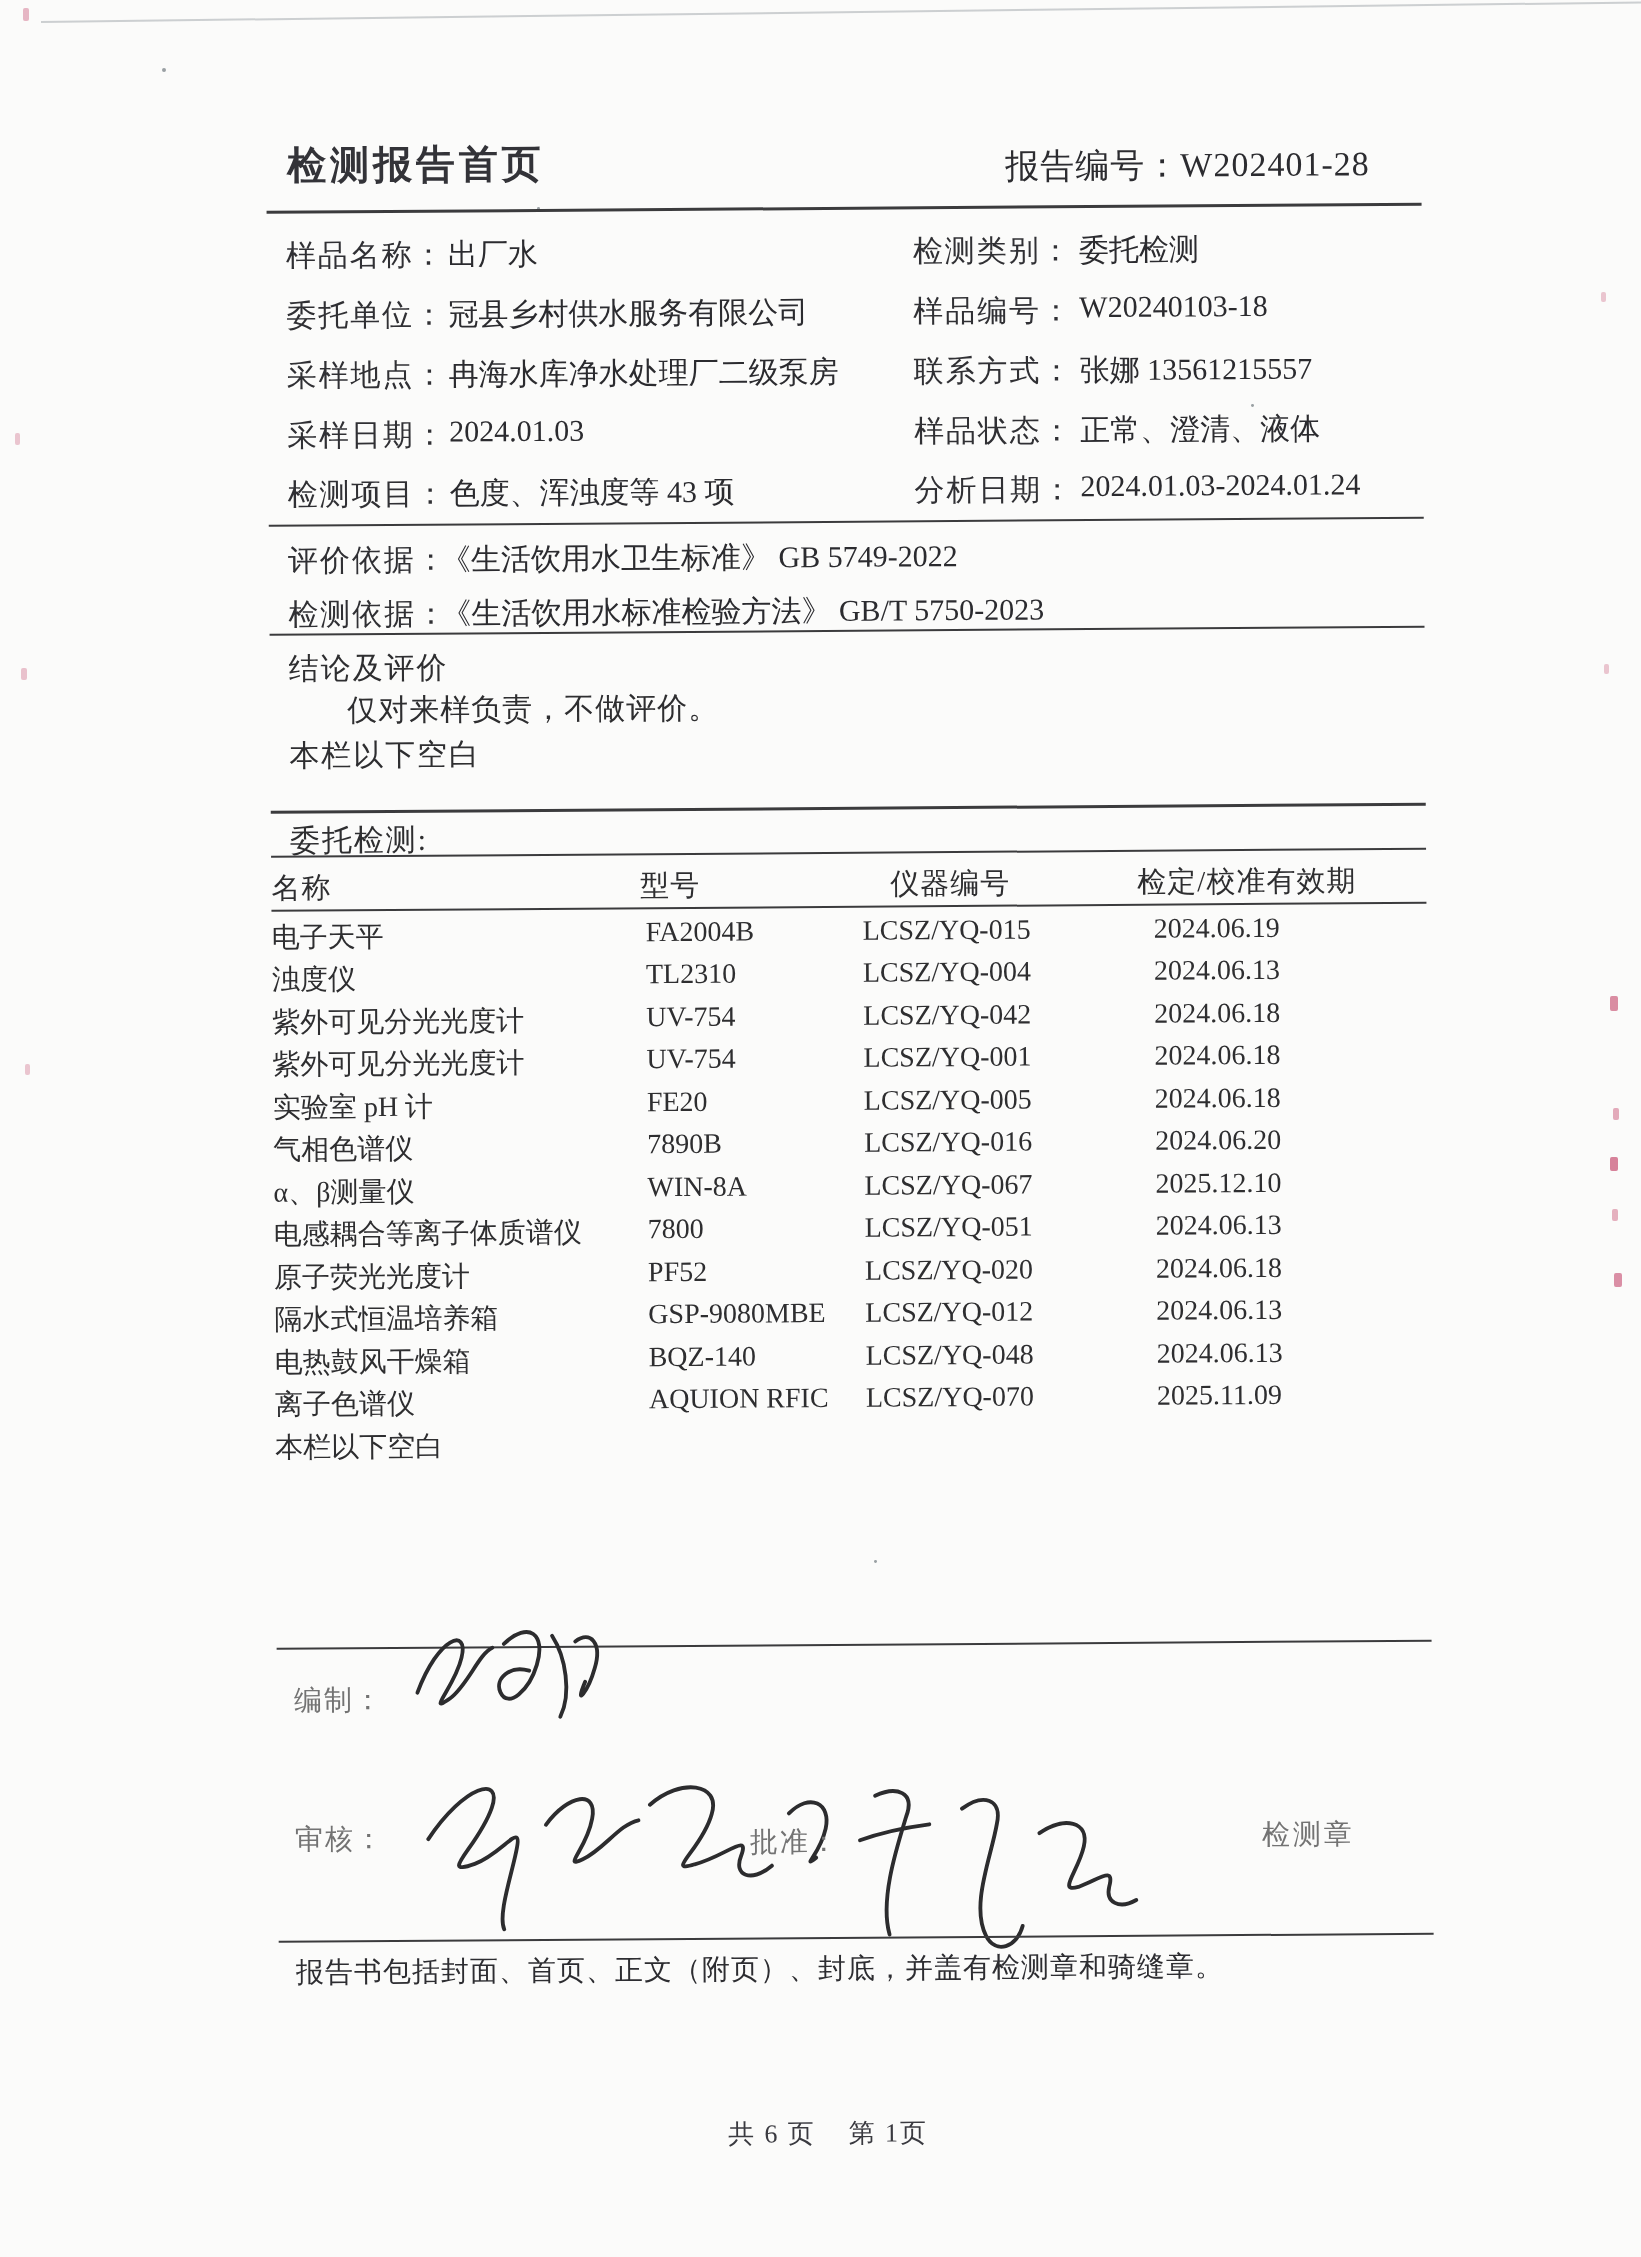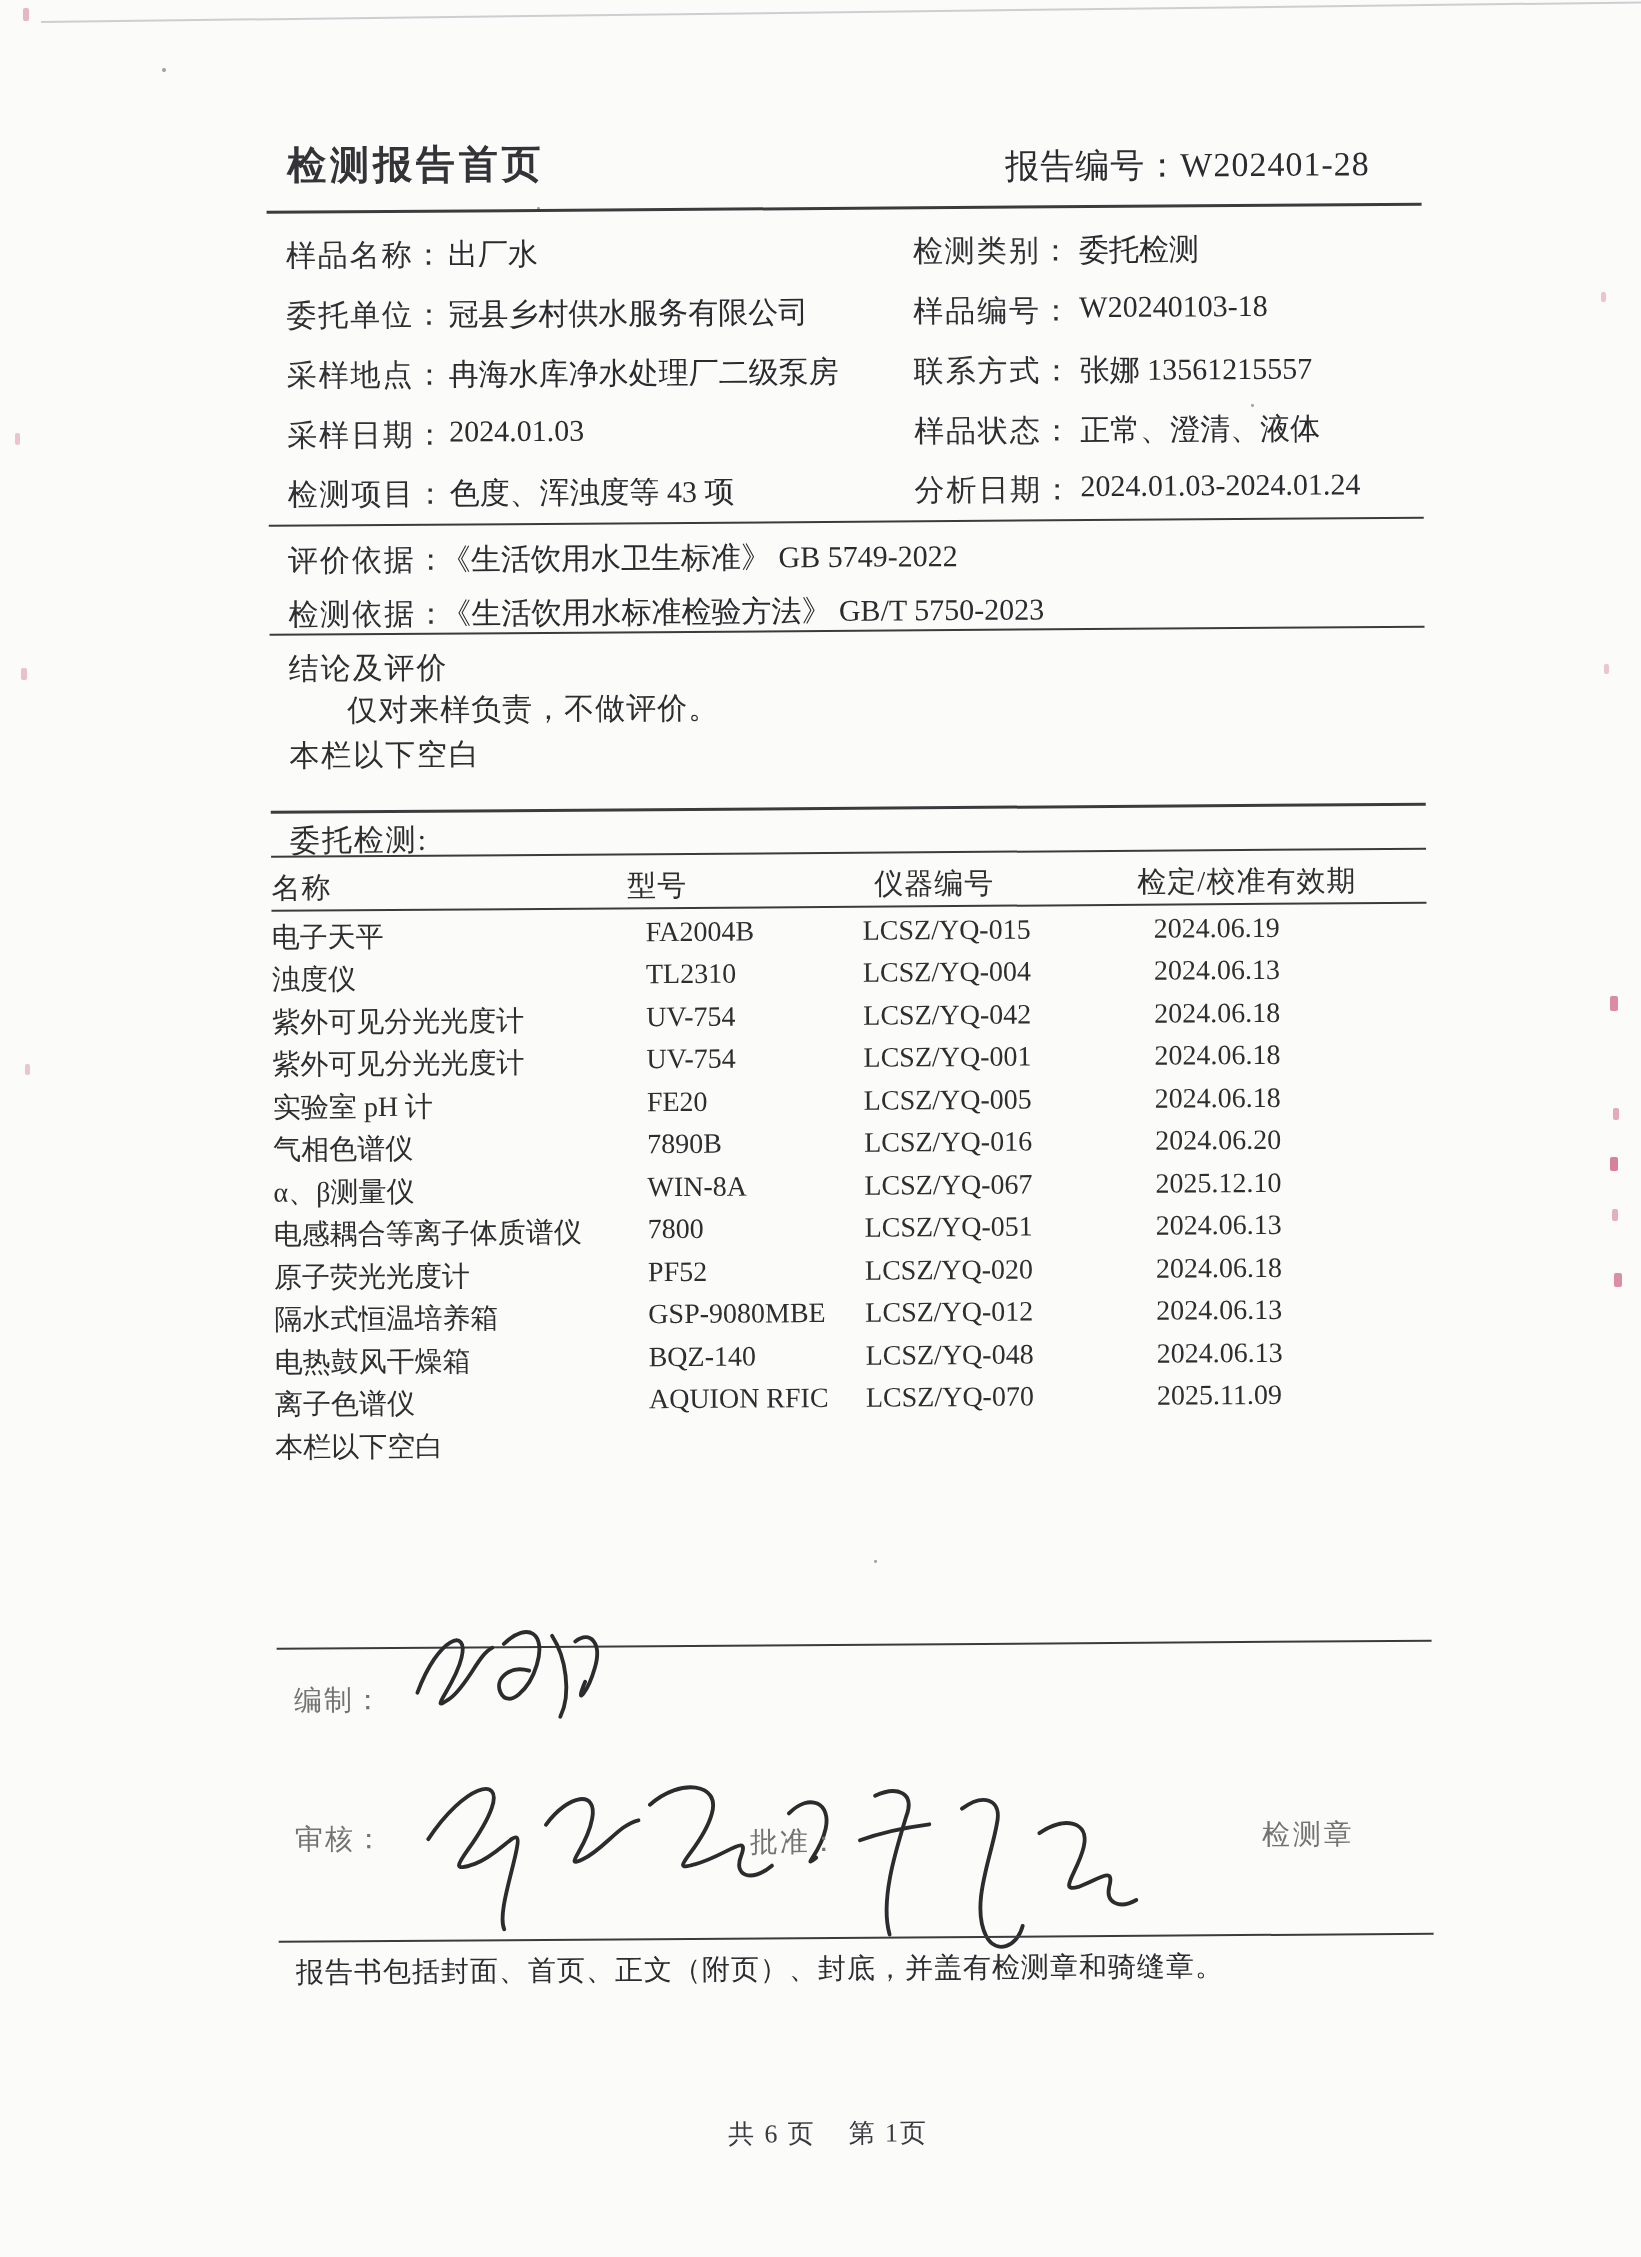--- a/index.html
+++ b/index.html
@@ -43,22 +43,22 @@
   .eq-table{position:absolute;left:273px;top:915px;width:1155px;}
   .eq-hrow{position:absolute;left:273px;top:865px;width:1155px;font-size:29px;letter-spacing:1px;}
   .eq-hrow span{position:absolute;top:0;}
   .eq-row{position:absolute;left:0;width:100%;height:42px;font-size:28px;}
   .eq-row span{position:absolute;top:0;white-space:nowrap;}
   .c0{left:0;}
   .c1{left:374px;}
   .c2{left:591px;}
   .c3{left:882px;}
   .h0{left:0;}
-  .h1{left:356px;}
-  .h2{left:603px;text-align:right;}
+  .h1{left:369px;}
+  .h2{left:619px;text-align:right;}
   .h3{left:866px;}
   .sig-label{font-size:28px;letter-spacing:1.9px;color:#737373;}
   .footer-note{left:290px;top:1950px;font-size:28px;letter-spacing:1px;color:#2d2d31;}
   .pagination{left:618px;top:2116px;width:406px;text-align:center;font-size:26px;color:#3a3a40;letter-spacing:1.9px;}
   .sig-svg{position:absolute;}
   .sig-svg path{fill:none;stroke:#2c2c2e;stroke-linecap:round;stroke-linejoin:round;}
   
   .scanline{
     position:absolute;left:41px;top:21px;width:1601px;height:1.9px;
     background:#c3c7c9;transform:rotate(-0.7deg);transform-origin:left center;opacity:.85;

